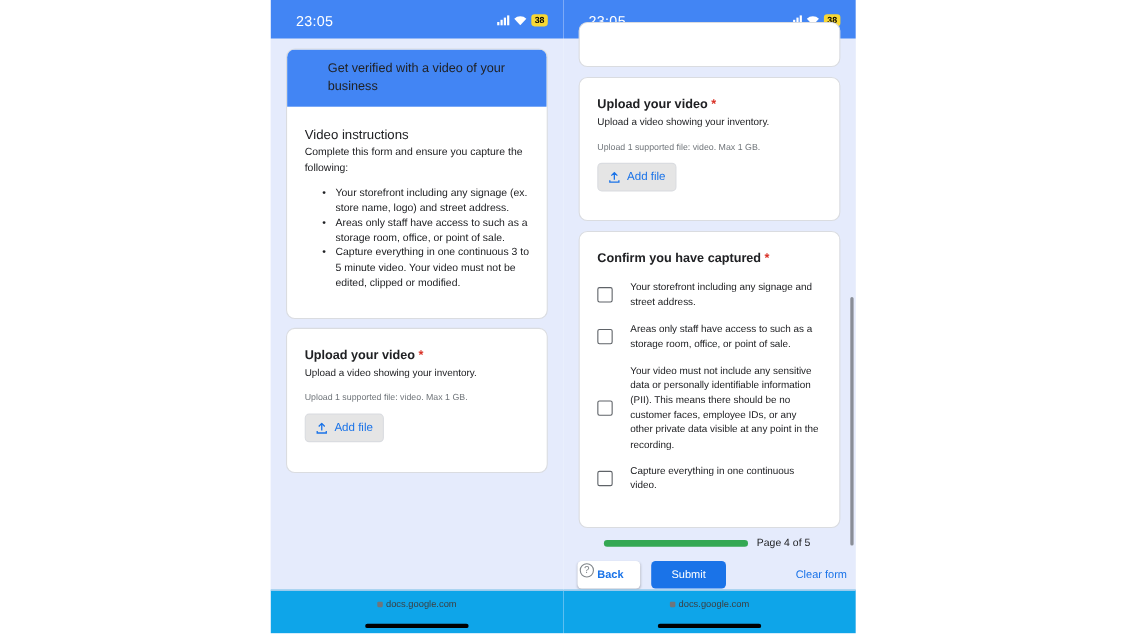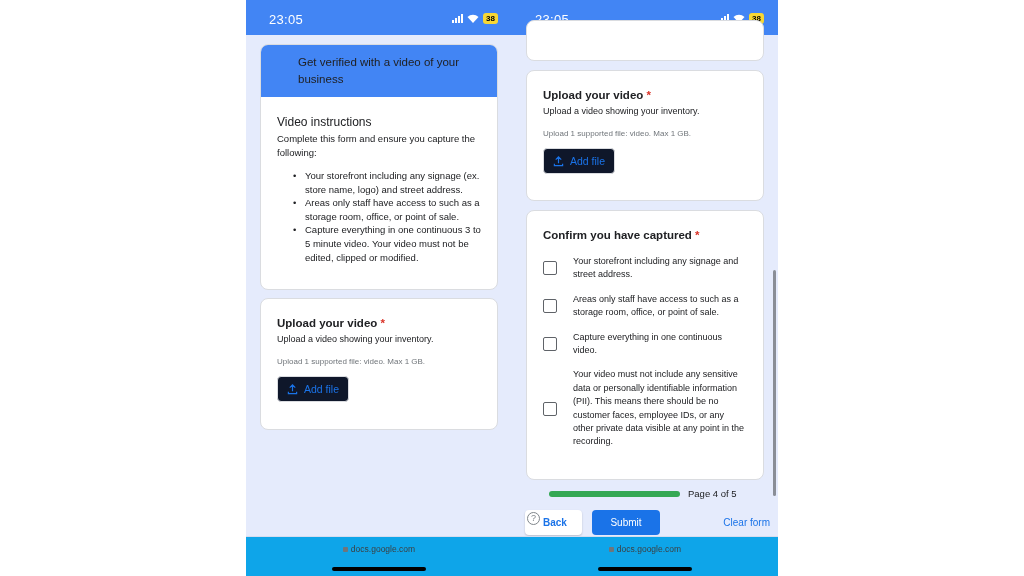--- a/index.html
+++ b/index.html
@@ -24,21 +24,21 @@
   .section-title { font-size: 12px; color: #202124; margin-bottom: 3px; }
   .desc { font-size: 9.5px; line-height: 13.5px; color: #202124; }
   .bullets { margin-top: 10px; padding-left: 28px; list-style: none; }
   .bullets li { position: relative; font-size: 9.5px; line-height: 13.6px; color: #202124; }
   .bullets li::before { content: "•"; position: absolute; left: -12px; top: 0; }
 
   .q-title { font-size: 11.5px; font-weight: bold; color: #202124; }
   .req { color: #d93025; }
   .q-help { font-size: 9px; color: #202124; margin-top: 5px; }
   .q-note { font-size: 8px; color: #70757a; margin-top: 13px; }
-  .add-file { display: inline-flex; align-items: center; gap: 6px; margin-top: 10px; border: 1px solid #dadce0; border-radius: 4px; padding: 6px 9px; font-size: 10.5px; color: #1a73e8; background: #0f172a; height: 26px; }
+  .add-file { display: inline-flex; align-items: center; gap: 6px; margin-top: 10px; border: 1px solid #dadce0; border-radius: 4px; padding: 6px 9px; font-size: 10.5px; color: #1a73e8; background: #e5e5e5; height: 26px; }
   .add-file svg { width: 11px; height: 11px; }
 
   .chk-row { display: flex; align-items: center; gap: 16px; margin-top: 10px; }
   .chk-box { flex: 0 0 auto; width: 14px; height: 14px; border: 1.6px solid #5f6368; border-radius: 2px; background: #fff; }
   .chk-label { font-size: 9px; line-height: 13.4px; color: #202124; }
 
   .progress-row { position: absolute; top: 488px; left: 37px; display: flex; align-items: center; gap: 8px; }
   .progress-track { width: 131px; height: 6px; border-radius: 3px; background: #34a853; }
   .progress-label { font-size: 9.5px; color: #202124; }
 
@@ -153,25 +153,25 @@
       <div class="chk-row">
         <div class="chk-box"></div>
         <div class="chk-label">Your storefront including any signage and street address.</div>
       </div>
       <div class="chk-row" style="margin-top:11px;">
         <div class="chk-box"></div>
         <div class="chk-label">Areas only staff have access to such as a storage room, office, or point of sale.</div>
       </div>
       <div class="chk-row" style="margin-top:11px;">
         <div class="chk-box"></div>
-        <div class="chk-label">Capture everything in one continuous video.</div>
+        <div class="chk-label">Your video must not include any sensitive data or personally identifiable information (PII). This means there should be no customer faces, employee IDs, or any other private data visible at any point in the recording.</div>
       </div>
       <div class="chk-row" style="margin-top:11px;">
         <div class="chk-box"></div>
-        <div class="chk-label">Your video must not include any sensitive data or personally identifiable information (PII). This means there should be no customer faces, employee IDs, or any other private data visible at any point in the recording.</div>
+        <div class="chk-label">Capture everything in one continuous video.</div>
       </div>
     </div>
   </div>
 
   <div class="progress-row">
     <div class="progress-track"></div>
     <span class="progress-label">Page 4 of 5</span>
   </div>
 
   <div class="nav-row">

